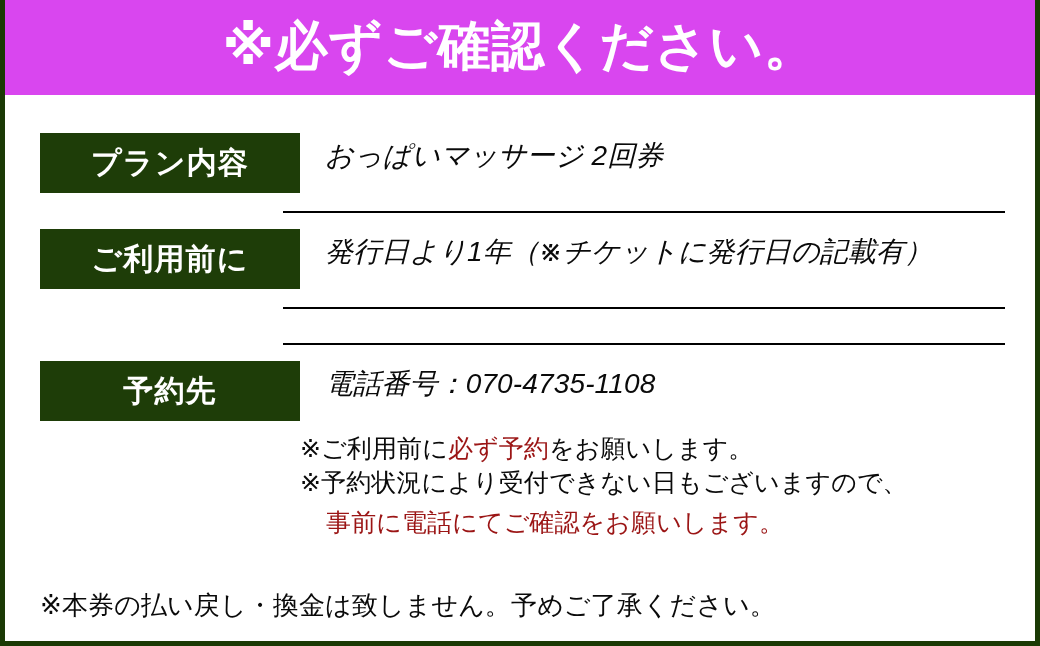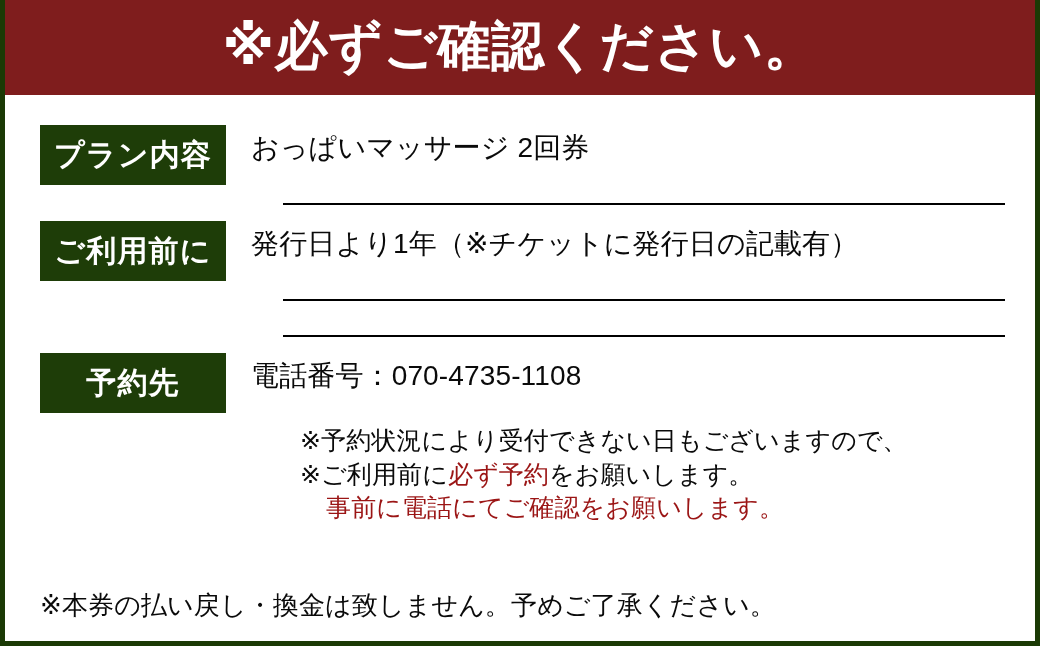--- a/index.html
+++ b/index.html
@@ -21,25 +21,25 @@
     box-sizing: border-box;
     background: #ffffff;
     border: 5px solid #1b3a05;
     border-top: 0;
     overflow: hidden;
   }
 
   
   .header-band {
     height: 95px;
-    background: #7f1d1d;
+    background: #d946ef;
     display: flex;
     align-items: center;
     justify-content: center;
-    margin: 0 -5px 0 -5px;
+    margin: 0 -5px 8px -5px;
   }
   .header-title {
     color: #ffffff;
     font-size: 53px;
     font-weight: bold;
     letter-spacing: 0.01em;
     line-height: 1;
     white-space: nowrap;
     transform: translateY(-2px);
   }
@@ -49,21 +49,21 @@
     padding: 30px 0 0 0;
   }
   .row {
     display: flex;
     align-items: flex-start;
     padding-left: 35px;
     position: relative;
   }
   .row-label {
     flex: 0 0 auto;
-    width: 186px;
+    width: 260px;
     height: 60px;
     background: #1e3d08;
     color: #ffffff;
     font-size: 30px;
     font-weight: bold;
     display: flex;
     align-items: center;
     justify-content: center;
     letter-spacing: 0.04em;
     box-sizing: border-box;
@@ -73,20 +73,21 @@
     padding-left: 25px;
     padding-top: 6px;
     box-sizing: border-box;
   }
   .row-value {
     font-size: 28px;
     color: #0a0a0a;
     line-height: 1.2;
     white-space: nowrap;
     letter-spacing: 0.005em;
+    font-style: italic;
   }
 
   .divider-wrap {
     padding-left: 278px;
     padding-right: 35px;
   }
   .divider {
     height: 2px;
     background: #000000;
     width: 722px;
@@ -102,20 +103,21 @@
   }
   .note-line {
     font-size: 25px;
     line-height: 1.34;
     color: #0a0a0a;
     white-space: nowrap;
     letter-spacing: 0.005em;
   }
   .note-indent {
     padding-left: 26px;
+    margin-top: 7px;
   }
   .em-red {
     color: #9b1515;
   }
   .all-red {
     color: #9b1515;
   }
 
   
   .footer-note {
@@ -174,22 +176,22 @@
     <div class="row">
       <div class="row-label">予約先</div>
       <div class="row-body">
         <div class="row-value">電話番号：070-4735-1108</div>
       </div>
     </div>
 
   </div>
 
   <div class="notes">
-    <div class="note-line">※予約状況により受付できない日もございますので、</div>
     <div class="note-line">
       <span>※ご利用前に</span><span class="em-red">必ず予約</span><span>をお願いします。</span>
     </div>
+    <div class="note-line">※予約状況により受付できない日もございますので、</div>
     <div class="note-line note-indent all-red">事前に電話にてご確認をお願いします。</div>
   </div>
 
   <div class="footer-note">※本券の払い戻し・換金は致しません。予めご了承ください。</div>
 
 </div>
 
 </body></html>

